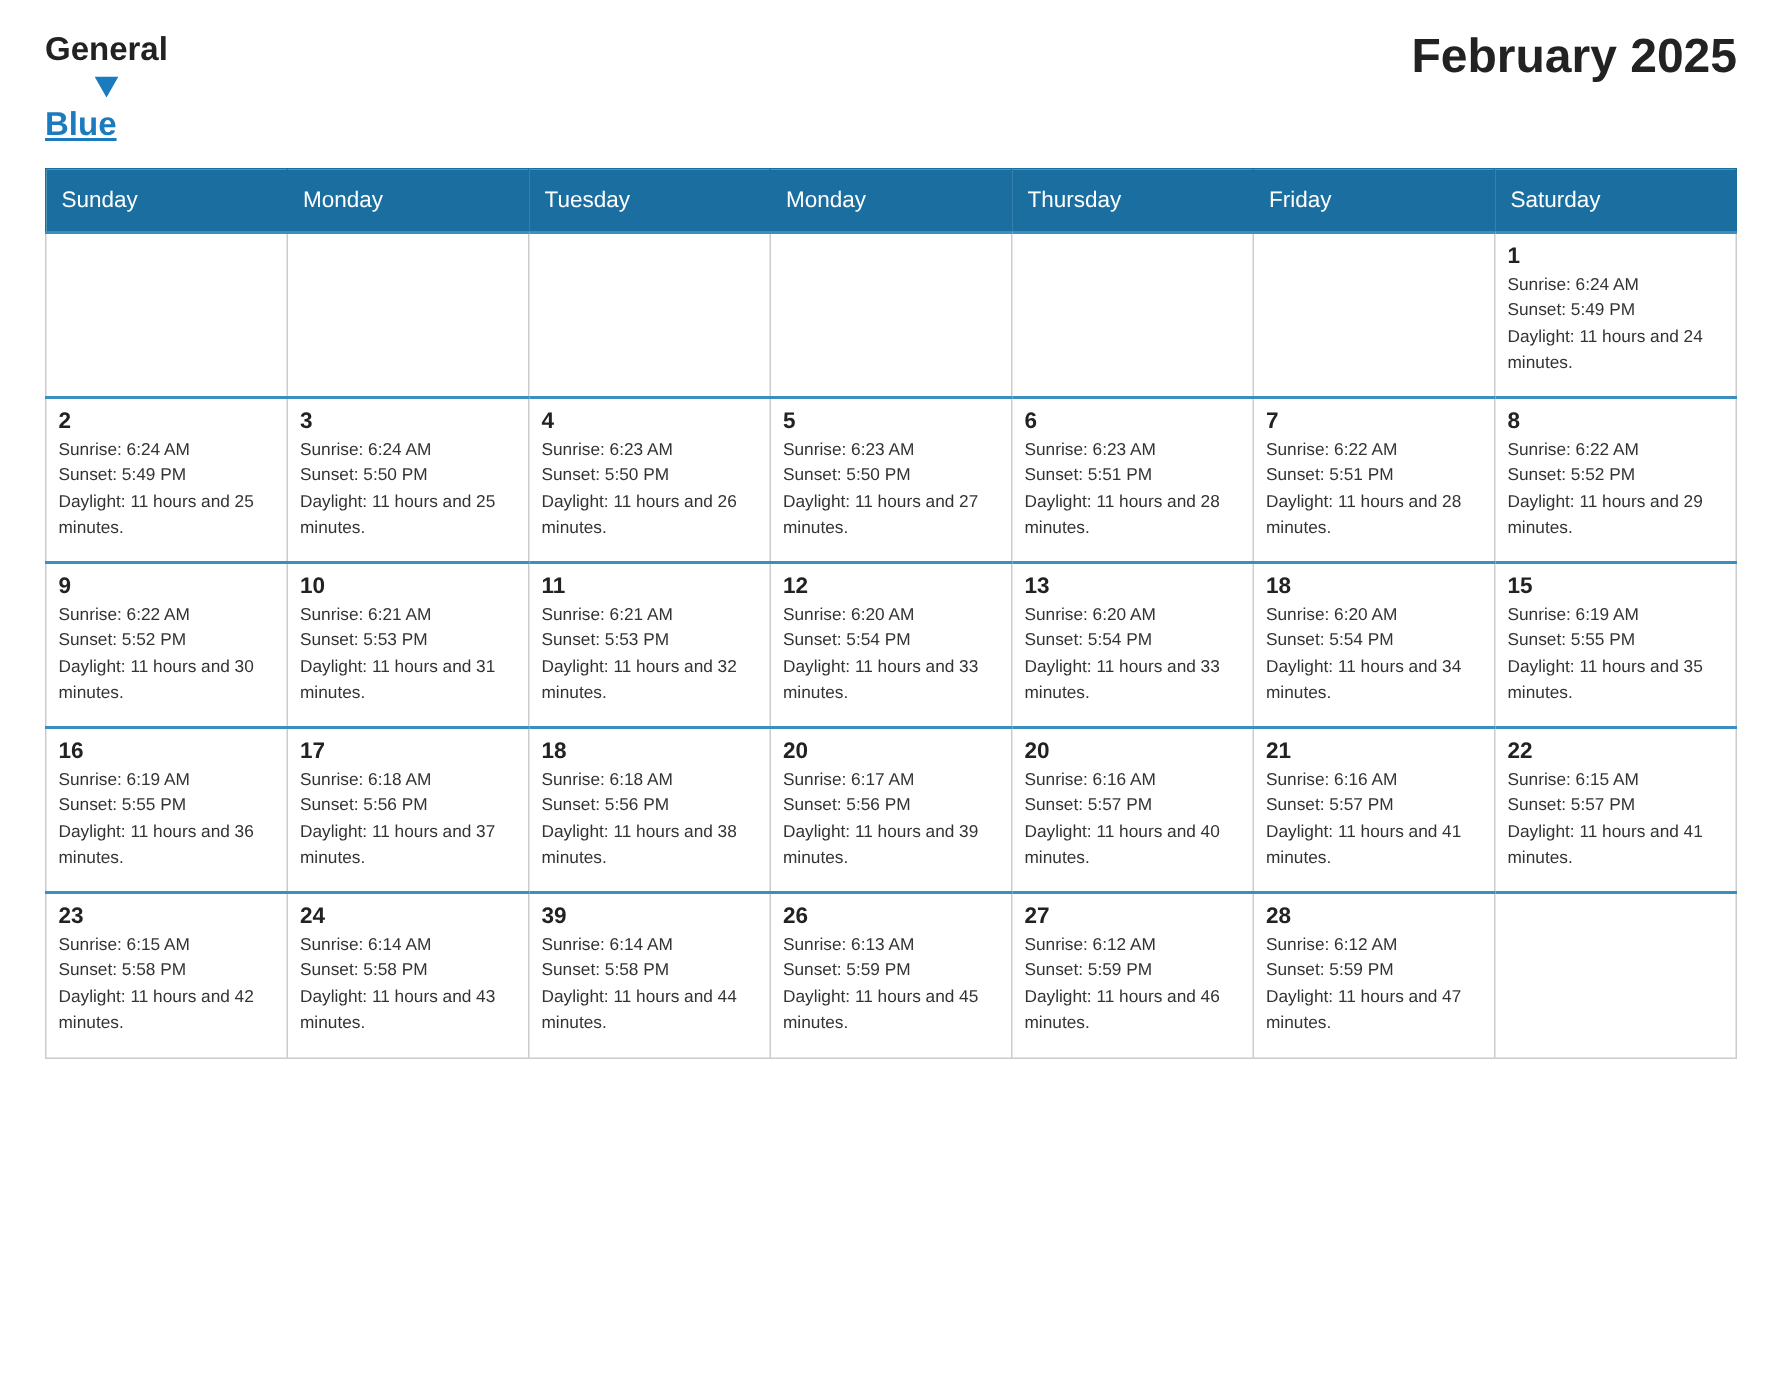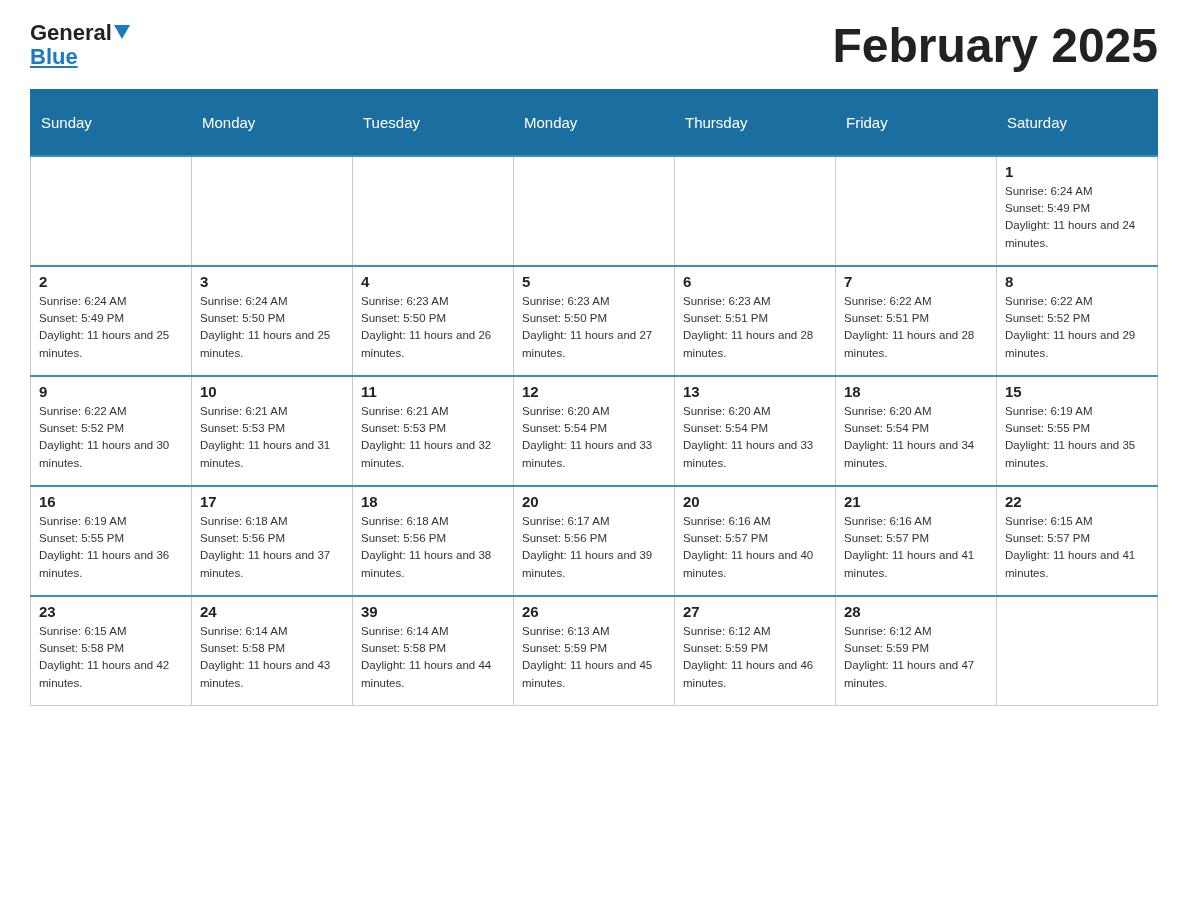--- a/index.html
+++ b/index.html
@@ -19,51 +19,52 @@
       display: flex;
       flex-direction: column;
       align-items: flex-start;
     }
     .logo-text {
       display: flex;
       align-items: center;
       font-size: 22px;
       font-weight: bold;
       color: #222;
+      flex-direction: column;
     }
     .logo-bottom {
       font-size: 22px;
       font-weight: bold;
       color: #1a7bbf;
       margin-top: -2px;
       text-decoration: underline;
     }
     .title-block {
       text-align: right;
     }
     .title-block h1 {
-      font-size: 48px;
+      font-size: 32px;
       font-weight: bold;
       color: #222;
       line-height: 1.1;
     }
     .title-block .subtitle {
       font-size: 18px;
       color: #444;
       margin-top: 4px;
     }
     .calendar {
       width: 100%;
       border-collapse: collapse;
       table-layout: fixed;
     }
     .calendar thead th {
       background-color: #1a6fa0;
       color: #fff;
-      padding: 24px 10px;
+      padding: 12px 10px;
       font-size: 15px;
       font-weight: normal;
       text-align: left;
       border: 1px solid #1a6fa0;
     }
     .calendar tbody td {
       vertical-align: top;
       border: 1px solid #ccc;
       padding: 6px 8px;
       min-height: 90px;

